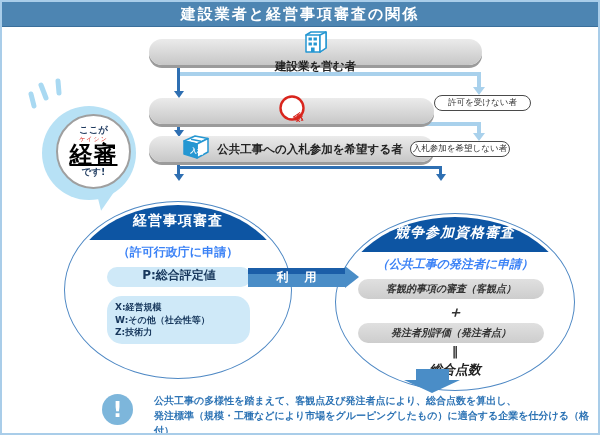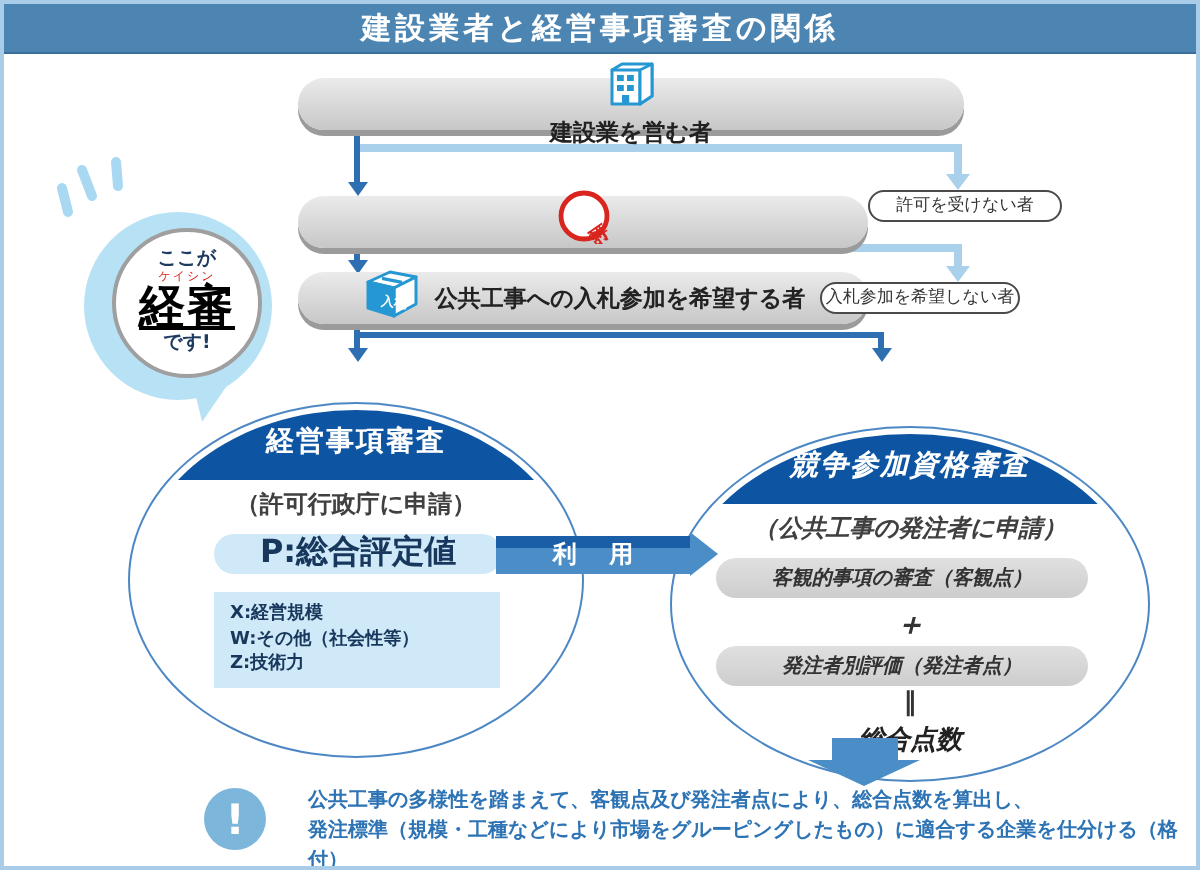--- a/index.html
+++ b/index.html
@@ -40,25 +40,25 @@
   .bubble-furi { font-size:6px; color:#d9251d; letter-spacing:1px; }
   .bubble-key  { font-size:23px; font-weight:700; color:#000000; letter-spacing:1px;text-decoration:underline; }
   .spark { position:absolute; left:26px; top:76px; z-index:4; }
 
   
   .ellipse { position:absolute; border:1.5px solid #4e88c4; border-radius:50%; background:#fff; z-index:1; }
   .cap-clip { position:absolute; left:3px; top:3px; right:3px; bottom:3px; border-radius:50%; overflow:hidden; }
   .cap-fill { width:100%; height:35px; background:#0d55a3; }
   .ell-title { position:absolute; left:0; right:0; top:10px; text-align:center; color:#fff; font-size:14px;
                font-weight:700; letter-spacing:1px; }
-  .ell-sub { position:absolute; left:0; right:0; top:42px; text-align:center; font-size:12px; font-weight:600; color:#404040; }
-
-  .bluepill { position:absolute; height:20px; background:#cfe9f8; border-radius:10px; display:flex; align-items:flex-end;
-              justify-content:center; font-size:16px; font-weight:700; color:#17375c; z-index:3; }
-  .bluebox { position:absolute; background:#cfe9f8; border-radius:0; padding:5px 8px; font-size:9px; line-height:12.5px;
+  .ell-sub { position:absolute; left:0; right:0; top:42px; text-align:center; font-size:12px; font-weight:600; color:#3b82f6; }
+
+  .bluepill { position:absolute; height:20px; background:#cfe9f8; border-radius:10px; display:flex; align-items:flex-start;
+              justify-content:center; font-size:12px; font-weight:700; color:#17375c; z-index:3; }
+  .bluebox { position:absolute; background:#cfe9f8; border-radius:15px; padding:5px 8px; font-size:9px; line-height:12.5px;
              font-weight:600; color:#17375c; z-index:3; }
   .bluebox .indent { padding-left:8px; }
 
   .graypill { position:absolute; height:20px; background:linear-gradient(#e0e0e0,#cdcdcd); border-radius:10px;
               display:flex; align-items:center; justify-content:center; font-size:10px; font-weight:700; color:#333; z-index:3; }
   .op { position:absolute; left:0; right:0; text-align:center; font-weight:700; color:#333; }
 
   
   .riyou { position:absolute; left:246px; top:266px; width:97px; height:19px;
            background:linear-gradient(#1b5ea8 0 31%, #4a8dc7 31% 100%); display:flex; align-items:center; justify-content:center;

